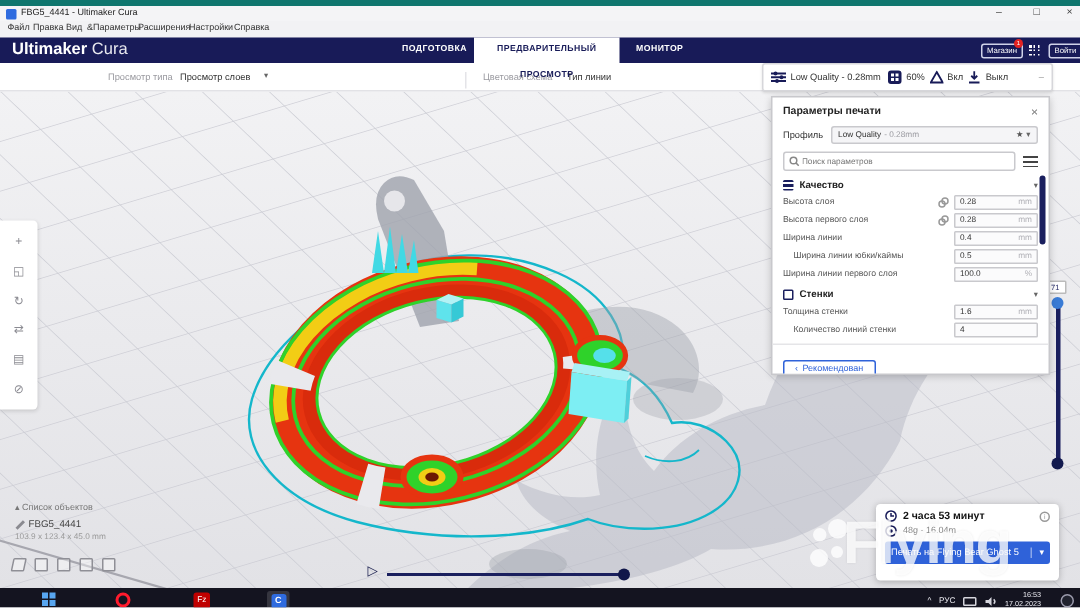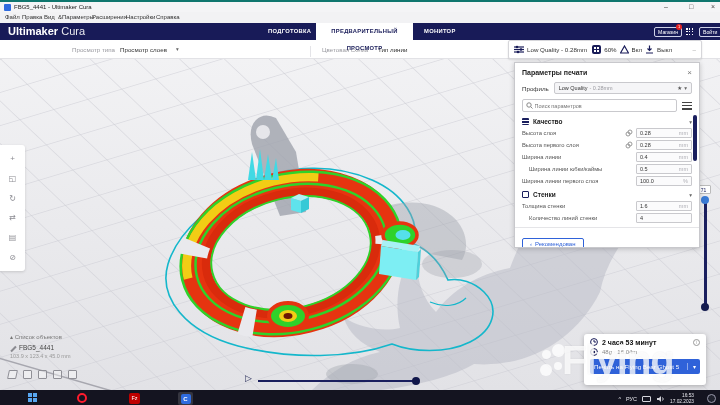--- a/index.html
+++ b/index.html
@@ -1,18 +1,18 @@
 <!DOCTYPE html>
 <html><head>
 <meta charset="utf-8">
 <style>
   * { margin:0; padding:0; box-sizing:border-box; }
   html,body { width:720px; height:405px; overflow:hidden; }
   body { font-family:"Liberation Sans","DejaVu Sans",sans-serif; }
-  .window { position:relative; width:720px; height:405px; background:#e8e8ec; overflow:hidden; border-top:2px solid #0f766e; }
+  .window { position:relative; width:720px; height:405px; background:#e8e8ec; overflow:hidden; border-top:4px solid #0f766e; }
 
   
   .titlebar { position:absolute; left:0; top:0; width:720px; height:10px; background:#f4f4f6; font-size:6px; color:#222; z-index:10; }
   .app-ico { position:absolute; left:4px; top:1.5px; width:7px; height:7px; background:#2f6bdf; border-radius:1px; }
   .tb-title { position:absolute; left:14px; top:1.5px; }
   .winctl { position:absolute; top:0; font-size:7px; color:#444; line-height:10px; }
 
   
   .menubar { position:absolute; left:0; top:10px; width:720px; height:11px; background:#f2f2f4; font-size:6px; color:#333; z-index:10; }
   .menubar span { position:absolute; top:2px; }

